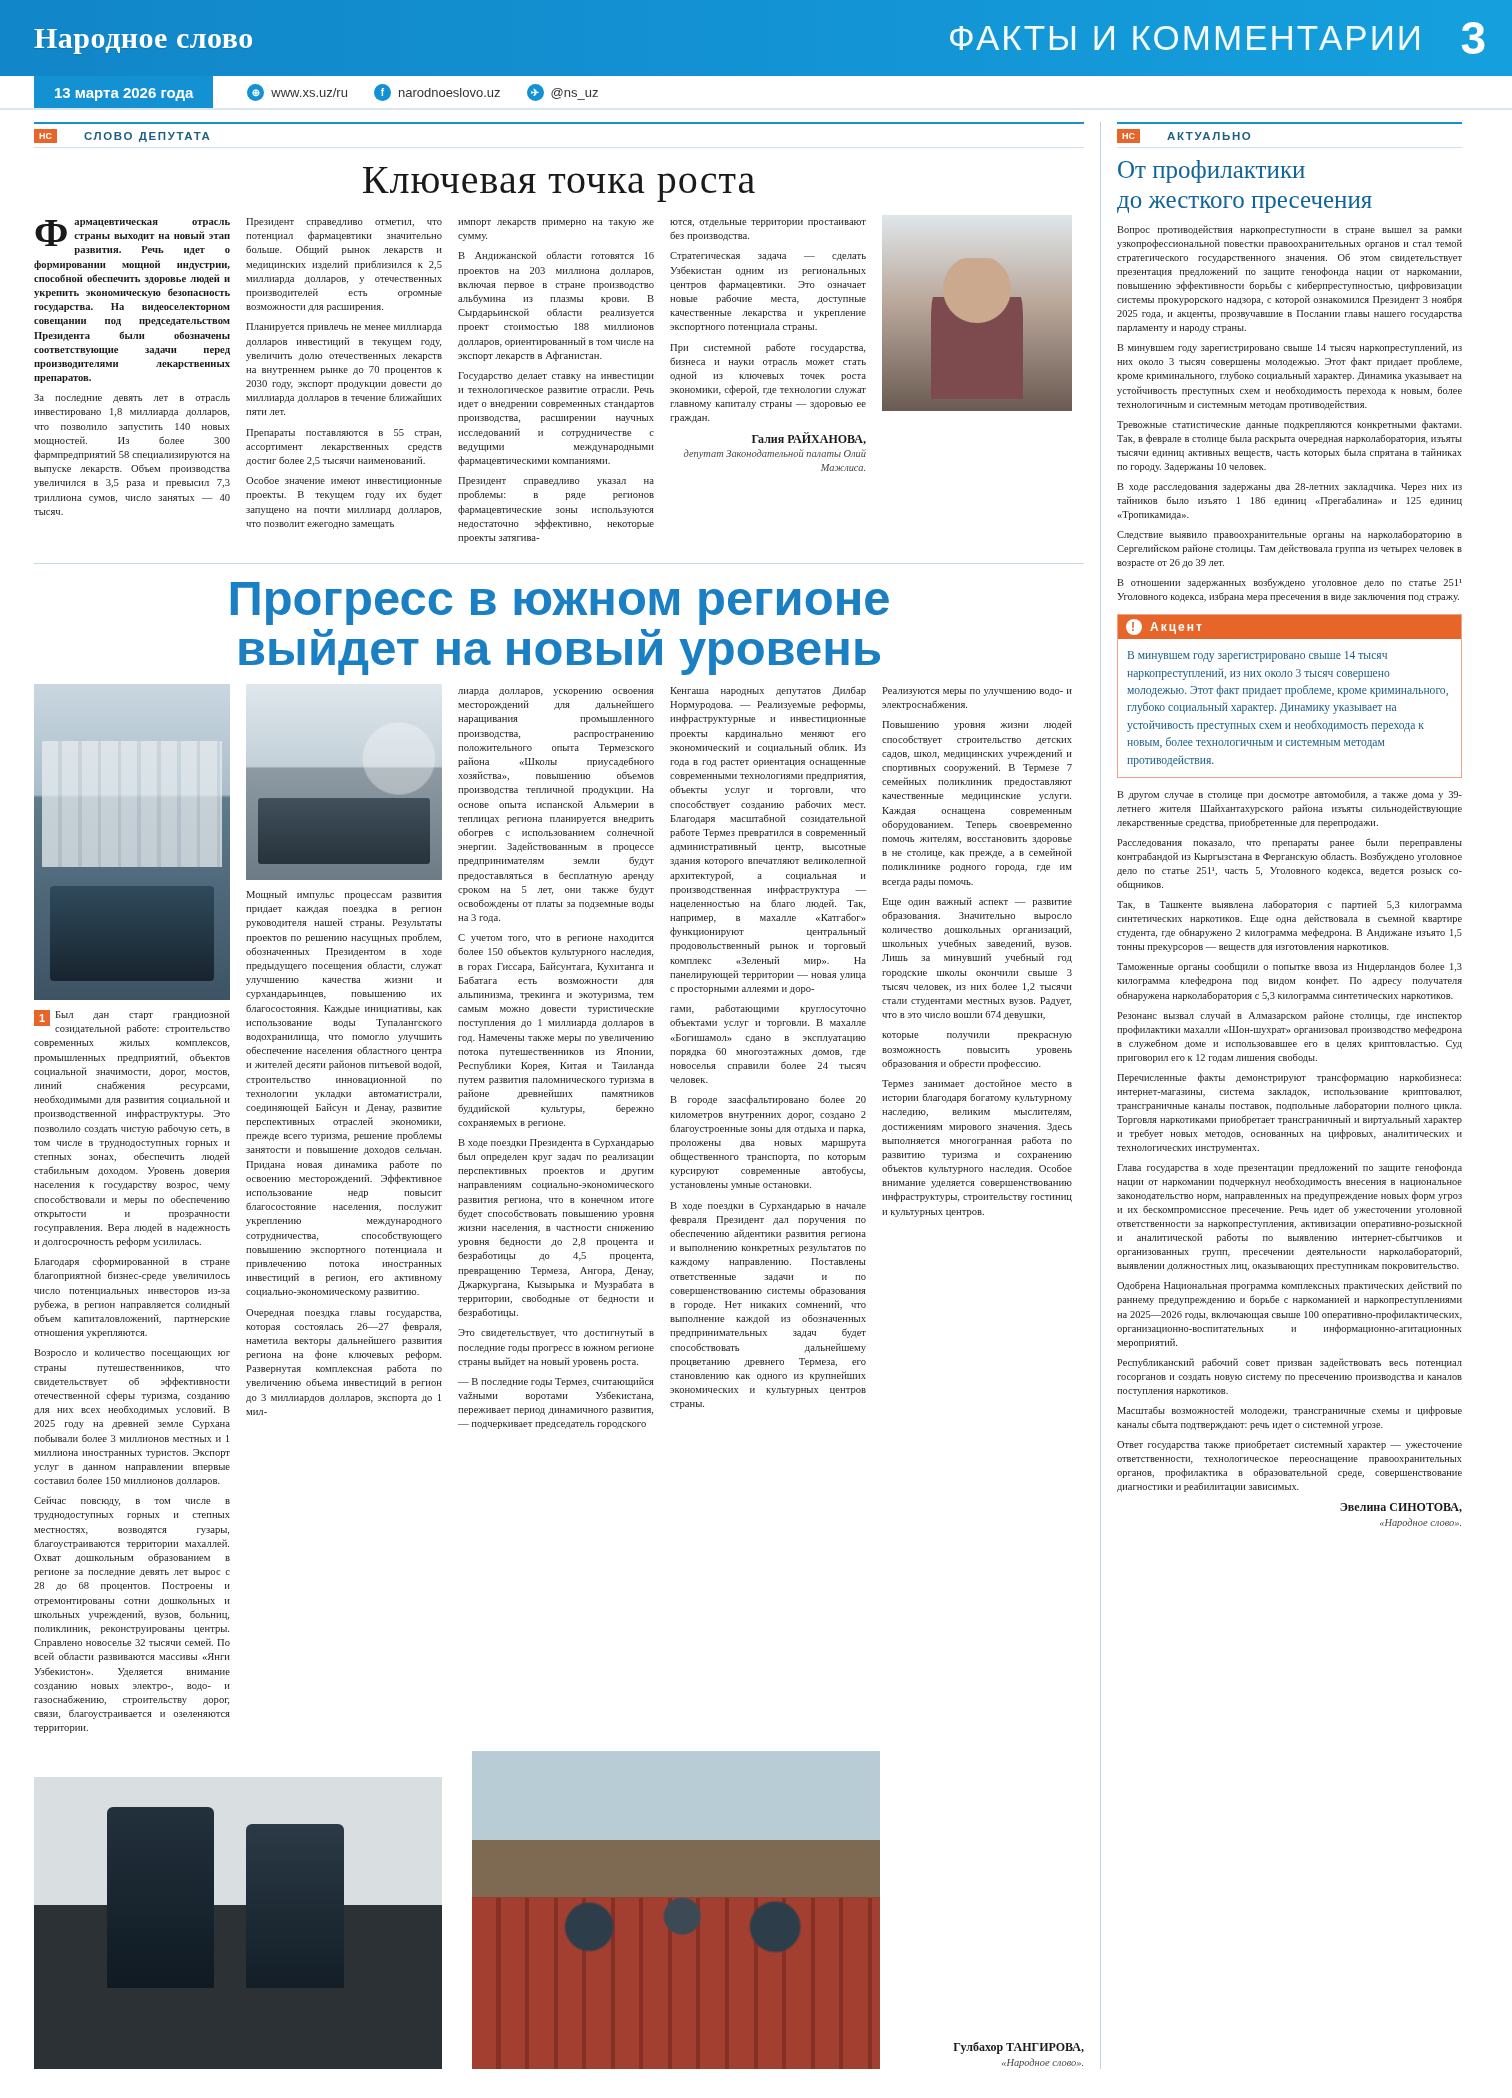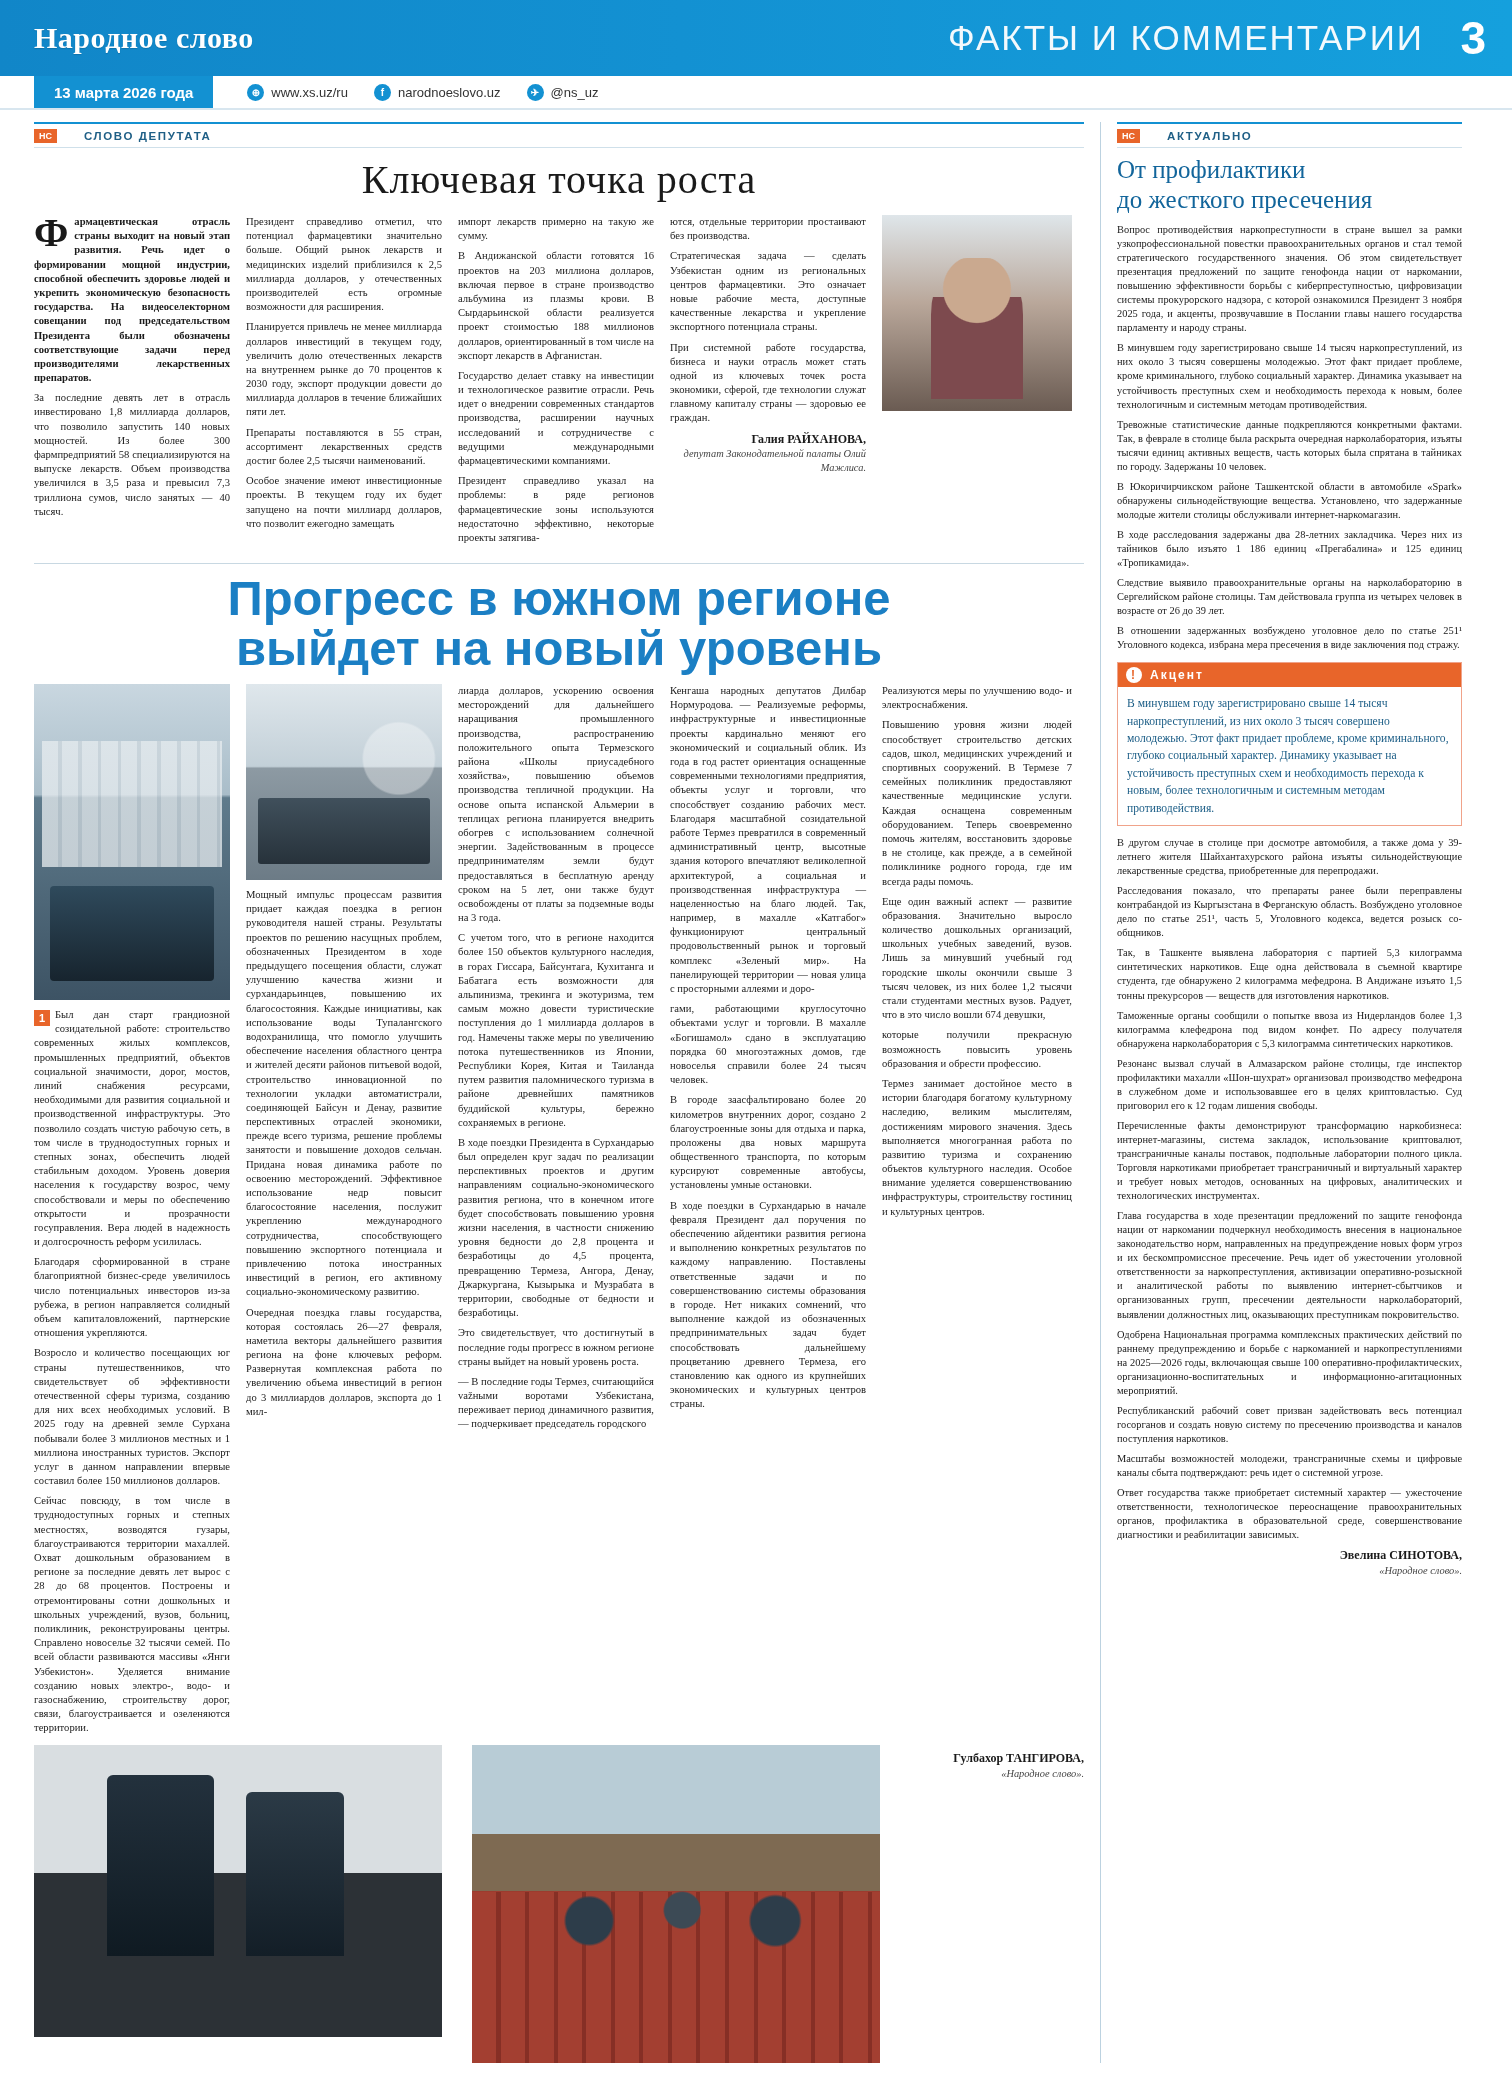--- a/index.html
+++ b/index.html
@@ -327,21 +327,21 @@
 
       <div class="col" style="flex:0 0 190px;">
         <p class="body">Реализуются меры по улучшению водо- и электроснабжения.</p>
         <p class="body">Повышению уровня жизни людей способствует строительство детских садов, школ, медицинских учреждений и спортивных сооружений. В Термезе 7 семейных поликлиник предоставляют качественные медицинские услуги. Каждая оснащена современным оборудованием. Теперь своевременно помочь жителям, восстановить здоровье в не столице, как прежде, а в семейной поликлинике родного города, где им всегда рады помочь.</p>
         <p class="body">Еще один важный аспект — развитие образования. Значительно выросло количество дошкольных организаций, школьных учебных заведений, вузов. Лишь за минувший учебный год городские школы окончили свыше 3 тысяч человек, из них более 1,2 тысячи стали студентами местных вузов. Радует, что в это число вошли 674 девушки,</p>
         <p class="body">которые получили прекрасную возможность повысить уровень образования и обрести профессию.</p>
         <p class="body">Термез занимает достойное место в истории благодаря богатому культурному наследию, великим мыслителям, достижениям мирового значения. Здесь выполняется многогранная работа по развитию туризма и сохранению объектов культурного наследия. Особое внимание уделяется совершенствованию инфраструктуры, строительству гостиниц и культурных центров.</p>
       </div>
     </div>
 
-    <div style="display:flex; gap:30px; margin-top:4px;">
+    <div style="display:flex; gap:30px; margin-top:10px;align-items:flex-end;">
       <div style="flex:0 0 408px;">
         <div class="ph-lab photo"></div>
       </div>
       <div style="flex:0 0 408px;">
         <div class="ph-carpet photo"></div>
       </div>
       <div style="flex:1;">
         <div class="sig">
           <b>Гулбахор ТАНГИРОВА,</b><br>
           <i>«Народное слово».</i>
@@ -360,21 +360,20 @@
       <span class="txt">АКТУАЛЬНО</span>
     </div>
 
     <h3 class="rhead">От профилактики</h3>
     <h3 class="rhead" style="margin-top:-8px;">до жесткого пресечения</h3>
 
     <p class="rbody ital">Вопрос противодействия наркопреступности в стране вышел за рамки узкопрофессиональной повестки правоохранительных органов и стал темой стратегического государственного значения. Об этом свидетельствует презентация предложений по защите генофонда нации от наркомании, повышению эффективности борьбы с киберпреступностью, цифровизации системы прокурорского надзора, с которой ознакомился Президент 3 ноября 2025 года, и акценты, прозвучавшие в Послании главы нашего государства парламенту и народу страны.</p>
 
     <p class="rbody">В минувшем году зарегистрировано свыше 14 тысяч наркопреступлений, из них около 3 тысяч совершены молодежью. Этот факт придает проблеме, кроме криминального, глубоко социальный характер. Динамика указывает на устойчивость преступных схем и необходимость перехода к новым, более технологичным и системным методам противодействия.</p>
     <p class="rbody">Тревожные статистические данные подкрепляются конкретными фактами. Так, в феврале в столице была раскрыта очередная наркола­боратория, изъяты тысячи единиц активных веществ, часть которых была спрятана в тайниках по городу. Задержаны 10 человек.</p>
-    <p class="rbody">В Юкоричирчикском районе Ташкентской области в автомобиле «Spark» обнаружены сильнодействующие вещества. Установлено, что задержанные молодые жители столицы обслуживали интернет-наркомагазин.</p>
     <p class="rbody">В ходе расследования задержаны два 28-летних закладчика. Через них из тайников было изъято 1 186 единиц «Прегабалина» и 125 единиц «Тропикамида».</p>
     <p class="rbody">Следствие выявило правоохранительные органы на наркола­бораторию в Сергелийском районе столицы. Там действовала группа из четырех человек в возрасте от 26 до 39 лет.</p>
     <p class="rbody">В отношении задержанных возбуждено уголовное дело по статье 251¹ Уголовного кодекса, избрана мера пресечения в виде заключения под стражу.</p>
 
     <div class="accent-box">
       <div class="accent-head">
         <span class="excl">!</span>
         <span>Акцент</span>
       </div>
       <div class="accent-body">В минувшем году зарегистрировано свыше 14 тысяч наркопреступлений, из них около 3 тысяч совершено молодежью. Этот факт придает проблеме, кроме криминального, глубоко социальный характер. Динамику указывает на устойчивость преступных схем и необходимость перехода к новым, более технологичным и системным методам противодействия.</div>

